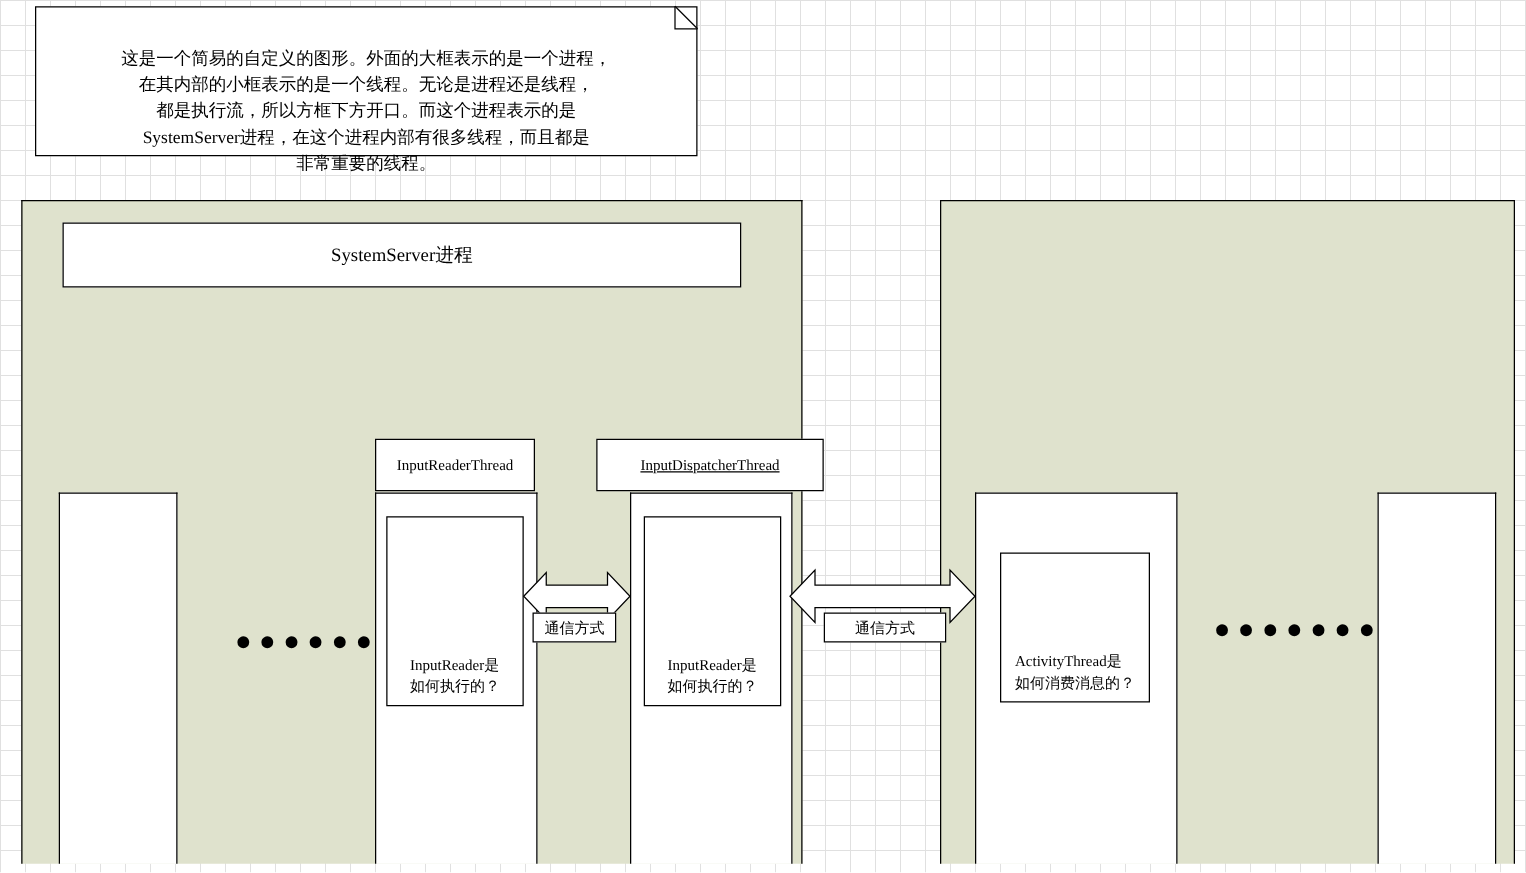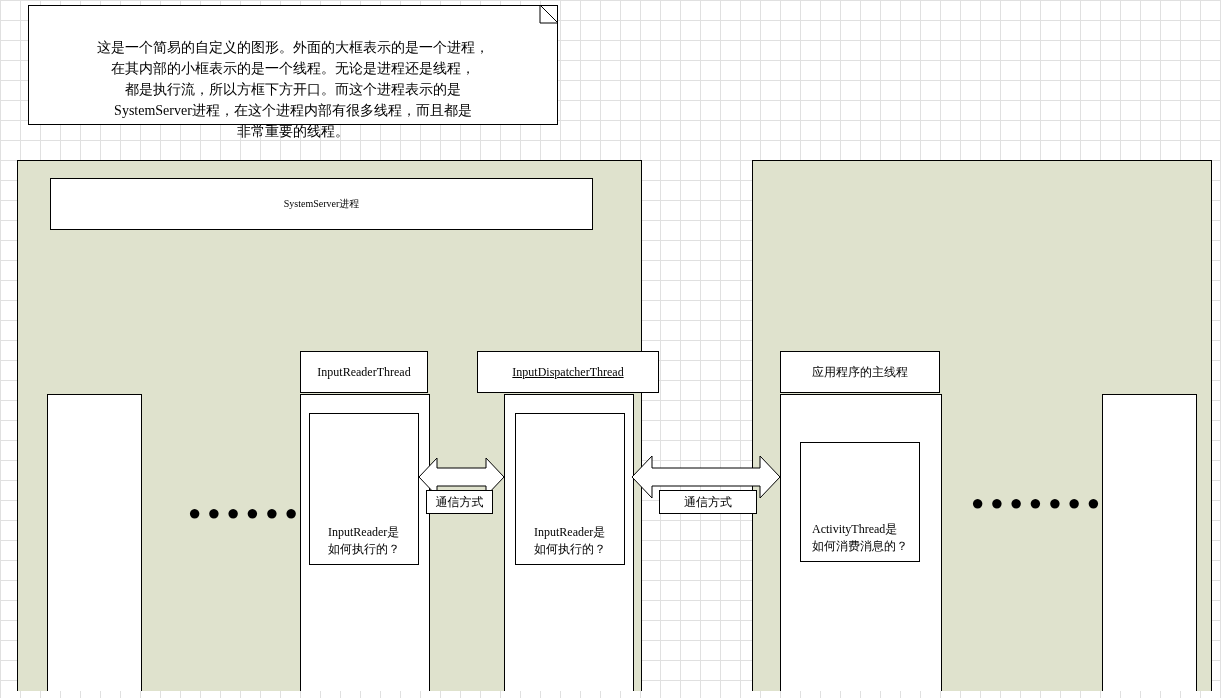--- a/index.html
+++ b/index.html
@@ -43,21 +43,21 @@
   }
   .proc1 { left: 17px;  top: 160px; width: 623px; height: 530px; }
   .proc2 { left: 752px; top: 160px; width: 458px; height: 530px; }
   .title-box {
     position: absolute;
     background: #ffffff;
     border: 1px solid #000;
     display: flex;
     align-items: center;
     justify-content: center;
-    font-size: 10px;
+    font-size: 15px;
     box-sizing: border-box;
   }
   .t1 { left: 50px;  top: 178px; width: 543px; height: 52px; }
   .t2 { left: 858px; top: 178px; width: 288px; height: 42px; }
 
   
   .thread {
     position: absolute;
     background: #ffffff;
     border: 1px solid #000;
@@ -160,23 +160,20 @@
   <div class="thread th-c"></div>
   <div class="thread th-d"></div>
   <div class="thread th-e"></div>
 
   <div class="thread-label lbl-b">
     <span>InputReaderThread</span>
   </div>
   <div class="thread-label lbl-c">
     <span>InputDispatcherThread</span>
   </div>
-  <div class="thread-label lbl-d">
-    <span>应用程序的主线程</span>
-  </div>
 
   <div class="inner-box in-b">
     <span style="white-space:pre-line;">InputReader是
 如何执行的？</span>
   </div>
   <div class="inner-box in-c">
     <span style="white-space:pre-line;">InputReader是
 如何执行的？</span>
   </div>
   <div class="inner-box in-d">

